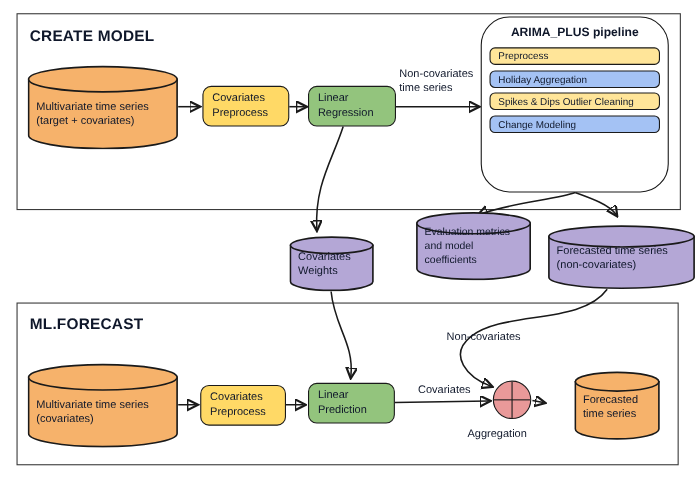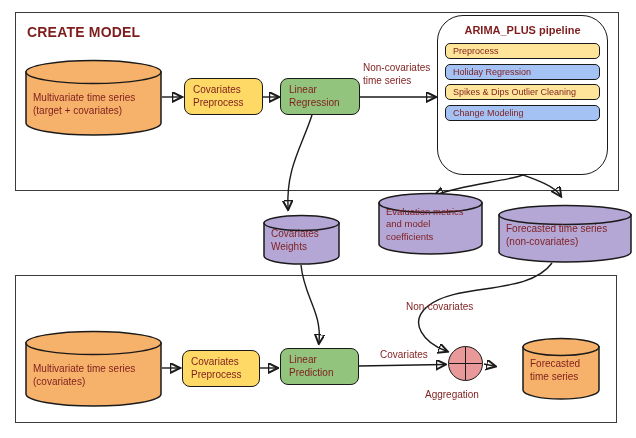--- a/index.html
+++ b/index.html
@@ -1,18 +1,18 @@
 <!DOCTYPE html>
 <html style="--c-orange: #F6B26B; --c-yellow: #FFD966; --c-pipeline_yellow: #FFE599; --c-blue: #A4C2F4; --c-green: #93C47D; --c-purple: #B4A7D6; --c-red: #E99999;"><head>
 <meta charset="utf-8">
 <style>
   html,body{margin:0;padding:0;background:#fff;}
   .stage{
     position:relative;width:636px;height:438px;background:#ffffff;
-    font-family:"Liberation Sans",sans-serif;color:#7f1d1d;overflow:hidden;
+    font-family:"Liberation Sans",sans-serif;color:#0f172a;overflow:hidden;
   }
   .section-box{
     position:absolute;border:1.5px solid #3a3a3a;background:transparent;
   }
   .section-title{
     position:absolute;font-size:14px;font-weight:bold;letter-spacing:.2px;white-space:pre;
   }
   .node-box{
     position:absolute;border:1.5px solid #1a1a1a;border-radius:8px;
     font-size:10px;line-height:1.25;white-space:pre-line;
@@ -58,20 +58,21 @@
 </style>
 </head>
 <body>
 
 <div class="stage">
 
   <div class="section-box" style="left:15px;top:12px;width:602px;height:177px;"></div>
   <div class="section-title" style="left:27px;top:24px;">CREATE MODEL</div>
 
   <div class="section-box" style="left:15px;top:275px;width:600px;height:146px;"></div>
+  <div class="section-title" style="left:27px;top:286px;">ML.FORECAST</div>
 
   <svg class="arrows" width="636" height="438">
     <defs>
       <marker id="ah" markerWidth="8" markerHeight="8" refX="5.5" refY="3.5" orient="auto">
         <path d="M0,0 L7,3.5 L0,7 Z" fill="#1a1a1a" stroke="none"></path>
       </marker>
     </defs>
 
     <line x1="162" y1="97" x2="180" y2="97" marker-end="url(#ah)"></line>
     <line x1="263" y1="97" x2="277" y2="97" marker-end="url(#ah)"></line>
@@ -107,21 +108,21 @@
   <div class="node-box node-green" style="left:280px;top:78px;width:80px;height:37px;">Linear
 Regression</div>
 
   <div class="flow-label" style="left:363px;top:61px;">Non-covariates
 time series</div>
 
   <div class="pipeline">
     <div class="pipeline-title">ARIMA_PLUS pipeline</div>
     <div class="pipeline-steps">
       <div class="pipeline-step">Preprocess</div>
-      <div class="pipeline-step">Holiday Regression</div>
+      <div class="pipeline-step">Holiday Aggregation</div>
       <div class="pipeline-step">Spikes &amp; Dips Outlier Cleaning</div>
       <div class="pipeline-step">Change Modeling</div>
     </div>
   </div>
 
   <div class="cyl" style="left:263px;top:214px;width:77px;height:51px;">
     <svg width="77" height="51" viewBox="0 0 77 51">
       <path d="M1,9 L1,42 A37.5,8 0 0 0 76,42 L76,9 Z" fill="var(--c-purple)" stroke="#1a1a1a" stroke-width="1.5"></path>
       <ellipse cx="38.5" cy="9" rx="37.5" ry="7.5" fill="var(--c-purple)" stroke="#1a1a1a" stroke-width="1.5"></ellipse>
     </svg>

